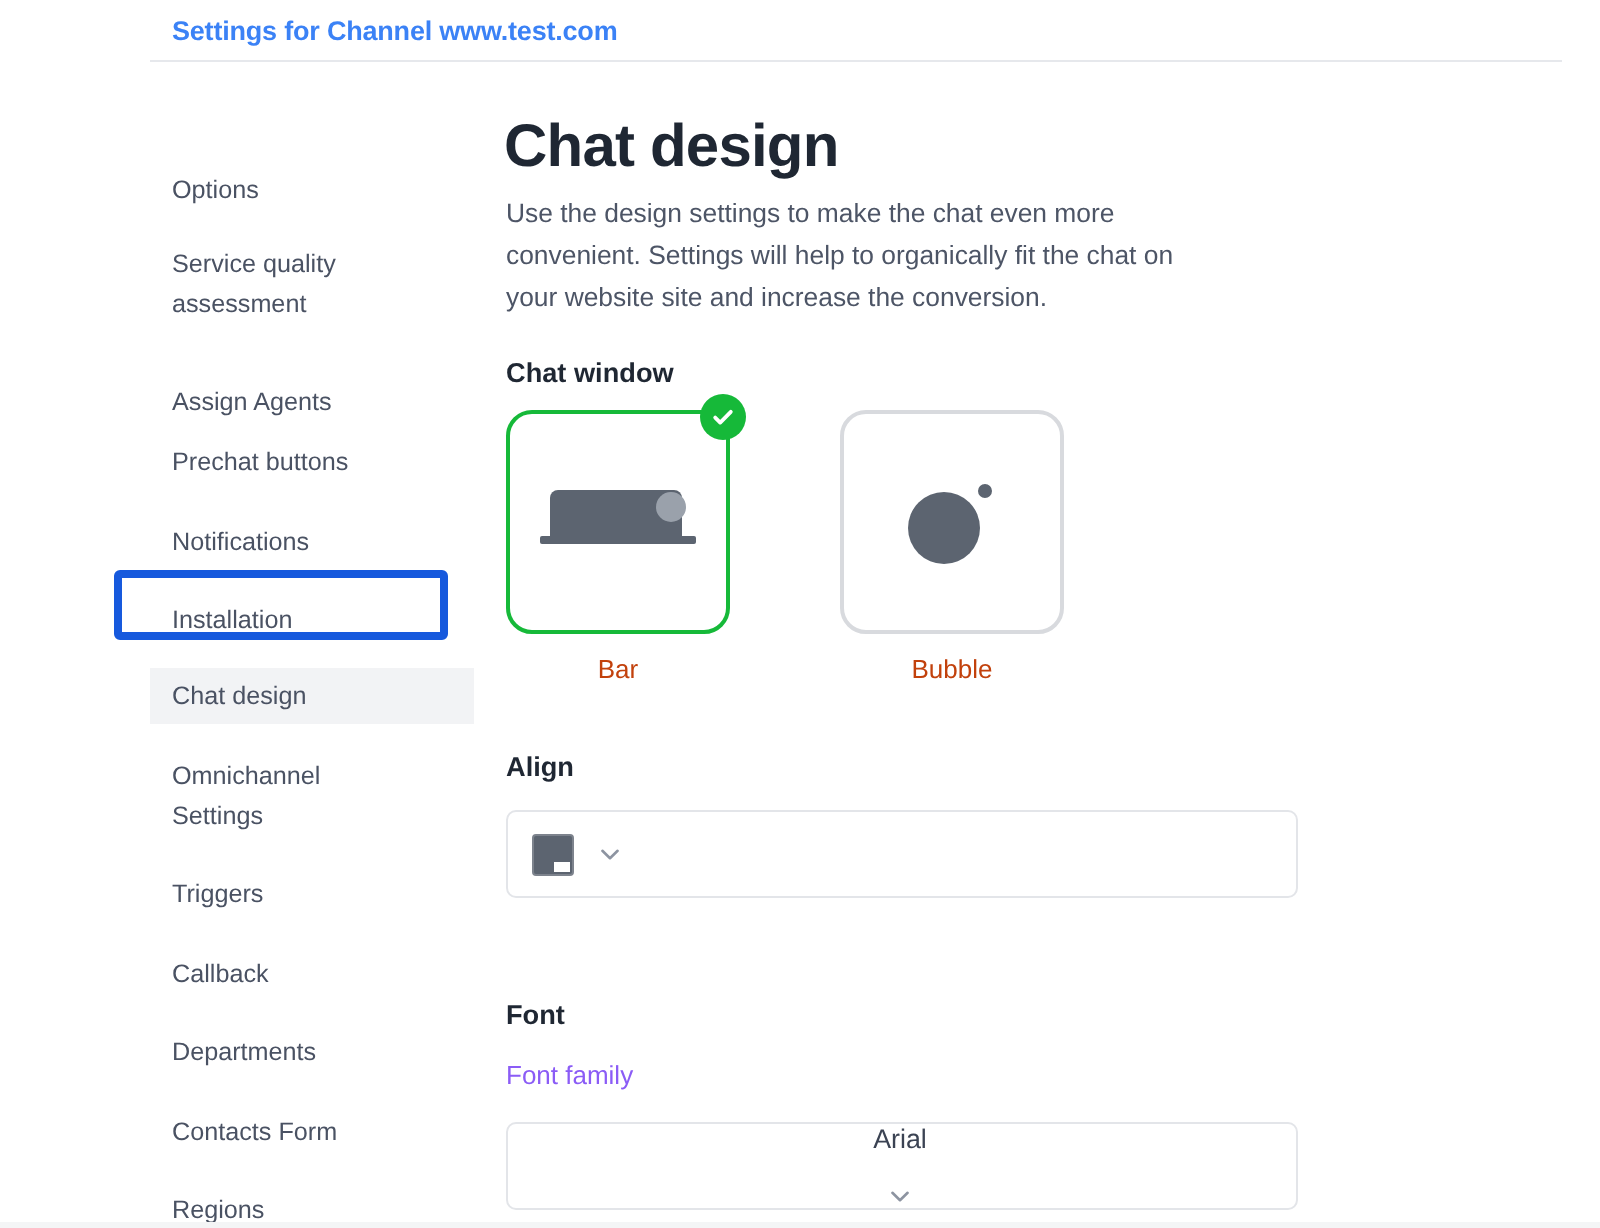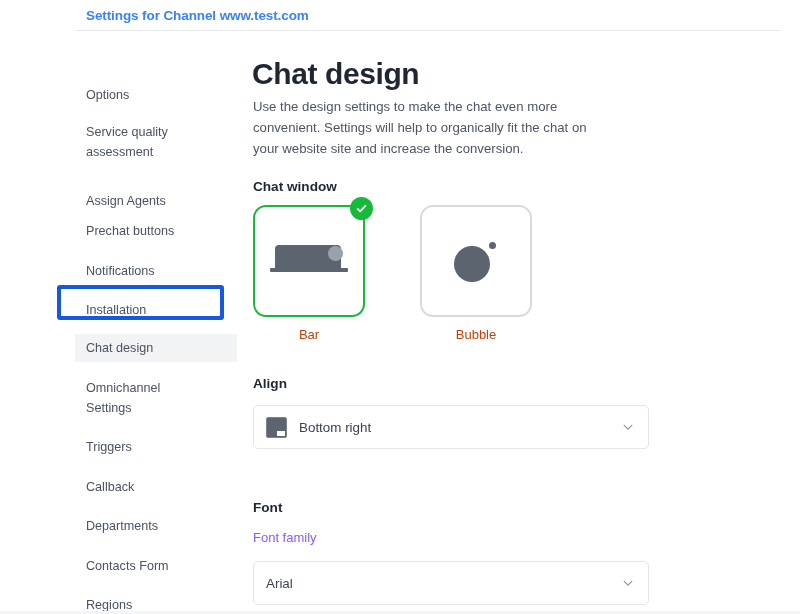--- a/index.html
+++ b/index.html
@@ -362,33 +362,32 @@
       </div>
 
     </div>
 
     <div class="section-label" style="top:345px;">Align</div>
 
     <div class="select" style="top:374px;">
       <span class="align-icon">
         <span class="spot"></span>
       </span>
-      <span class="select-value">Bottom right</span>
       <span class="chevron">
         <svg width="12" height="12" viewBox="0 0 12 12" aria-hidden="true">
           <path d="M2.2 4.4 L6 8.1 L9.8 4.4" fill="none" stroke="currentColor" stroke-width="1.3" stroke-linecap="round" stroke-linejoin="round"></path>
         </svg>
       </span>
     </div>
 
     <div class="section-label" style="top:469px;">Font</div>
 
     <div class="sub-label" style="top:499px;">Font family</div>
 
-    <div class="select" style="top:530px;">
+    <div class="select" style="top:530px;flex-direction:column;">
       <span class="select-value">Arial</span>
       <span class="chevron">
         <svg width="12" height="12" viewBox="0 0 12 12" aria-hidden="true">
           <path d="M2.2 4.4 L6 8.1 L9.8 4.4" fill="none" stroke="currentColor" stroke-width="1.3" stroke-linecap="round" stroke-linejoin="round"></path>
         </svg>
       </span>
     </div>
 
   </main>
 

